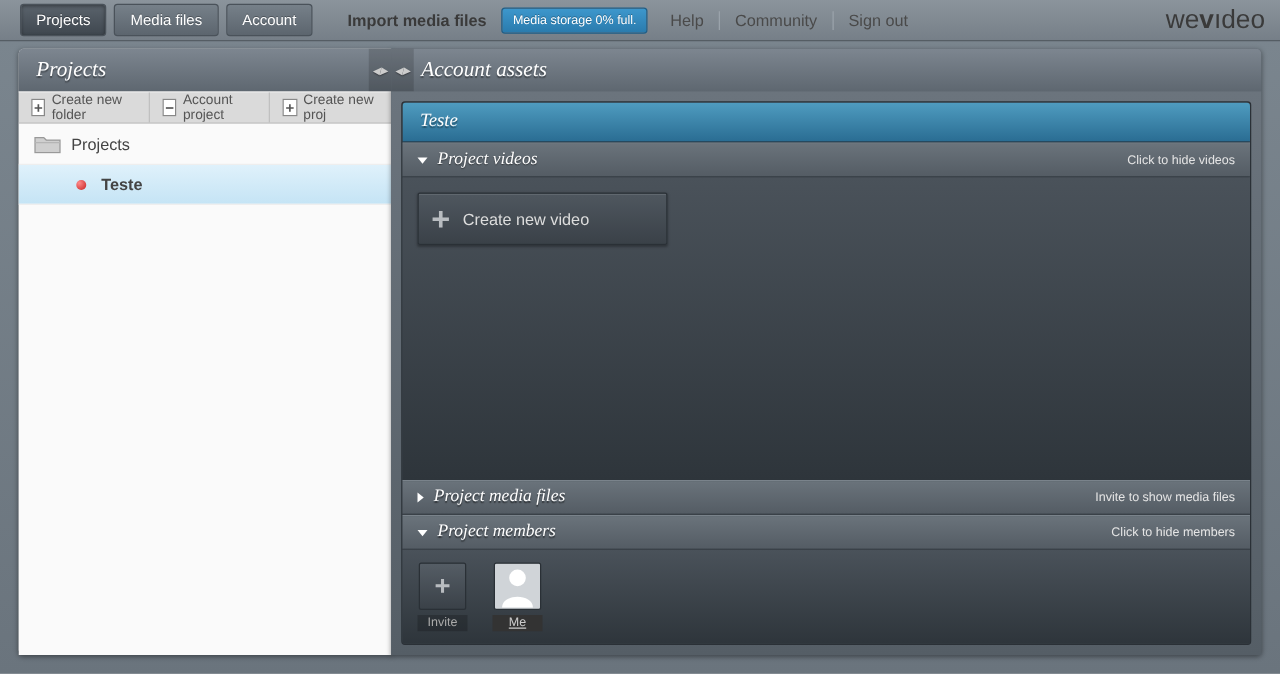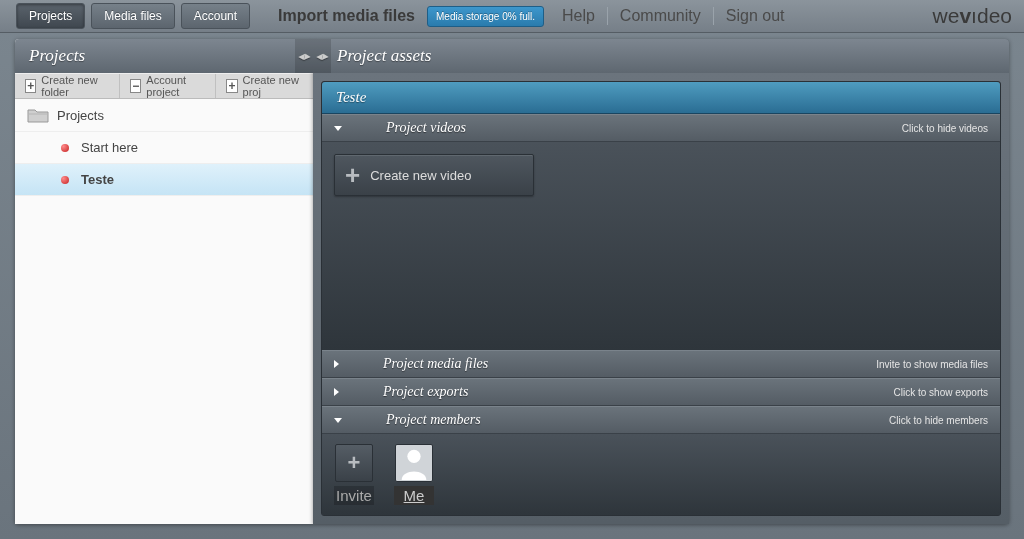--- a/index.html
+++ b/index.html
@@ -37,21 +37,21 @@
     box-shadow: inset 0 1px 3px rgba(0,0,0,0.4);
   }
   .tab-btn.blue {
     background: linear-gradient(to bottom, #3d97cc 0%, #2a7bad 100%);
     border-color: #1e5e87;
     font-size: 10px;
     padding: 4px 8px;
   }
   .toplink {
     color: #4a4a4a;
-    font-size: 16px;
+    font-size: 13px;
     padding: 0 12px;
     border-right: 1px solid #9aa3ab;
     cursor: pointer;
     font-weight: 500;
   }
   .toplink.dark { color: #3a3a3a; font-weight: 600; }
   .toplink.last { border-right: none; }
   .logo {
     margin-left: auto;
     font-size: 21px;
@@ -224,21 +224,20 @@
     border-bottom: 1px solid #1a4560;
   }
   .section-bar {
     display: flex;
     align-items: center;
     background: linear-gradient(to bottom, #6a737b 0%, #545c64 100%);
     padding: 5px 12px;
     border-top: 1px solid #7a838b;
     border-bottom: 1px solid #3a4148;
     cursor: pointer;
-    gap: 36px;
   }
   .section-caret {
     width: 0;
     height: 0;
     margin-right: 8px;
   }
   .caret-down {
     border-left: 4px solid transparent;
     border-right: 4px solid transparent;
     border-top: 5px solid #fff;
@@ -312,21 +311,21 @@
     background: #d0d4d8;
     border: 1px solid #2a3036;
     border-radius: 2px;
     display: flex;
     align-items: flex-end;
     justify-content: center;
     overflow: hidden;
   }
   .member-label {
     color: #aaa;
-    font-size: 15px;
+    font-size: 10px;
     margin-top: 4px;
     text-align: center;
     width: 40px;
     background: rgba(0,0,0,0.2);
     padding: 1px 0;
   }
   .member-label.bg { background: #333; color: #ccc; text-decoration: underline; }
 </style>
 </head>
 <body>
@@ -370,35 +369,31 @@
       </div>
     </div>
     <div class="left-tree">
       <div class="tree-root">
         <svg class="folder-icon" viewBox="0 0 22 16">
           <path d="M1 3 L1 15 L21 15 L21 5 L10 5 L8 3 Z" fill="#cfcfcf" stroke="#999"></path>
           <path d="M1 7 L21 7" stroke="#b5b5b5"></path>
         </svg>
         <span>Projects</span>
       </div>
-      <div class="tree-item">
-        <span class="red-dot"></span>
-        <span>Start here</span>
-      </div>
       <div class="tree-item selected">
         <span class="red-dot"></span>
         <span>Teste</span>
       </div>
     </div>
   </div>
 
   <div class="rightcol">
     <div class="panel-header">
       <div class="expander">◀▶</div>
-      <span>Project assets</span>
+      <span>Account assets</span>
     </div>
     <div class="assets-body">
       <div class="project-card">
         <div class="project-title">Teste</div>
 
         <div class="section-bar">
           <span class="section-caret caret-down"></span>
           <span class="section-title">Project videos</span>
           <span class="section-hint">Click to hide videos</span>
         </div>
@@ -408,25 +403,20 @@
             <span>Create new video</span>
           </div>
         </div>
 
         <div class="section-bar">
           <span class="section-caret caret-right"></span>
           <span class="section-title">Project media files</span>
           <span class="section-hint">Invite to show media files</span>
         </div>
 
-        <div class="section-bar">
-          <span class="section-caret caret-right"></span>
-          <span class="section-title">Project exports</span>
-          <span class="section-hint">Click to show exports</span>
-        </div>
 
         <div class="section-bar">
           <span class="section-caret caret-down"></span>
           <span class="section-title">Project members</span>
           <span class="section-hint">Click to hide members</span>
         </div>
         <div class="section-body members-body">
           <div class="member-tile">
             <div class="invite-box">
               <span class="plus">+</span>

